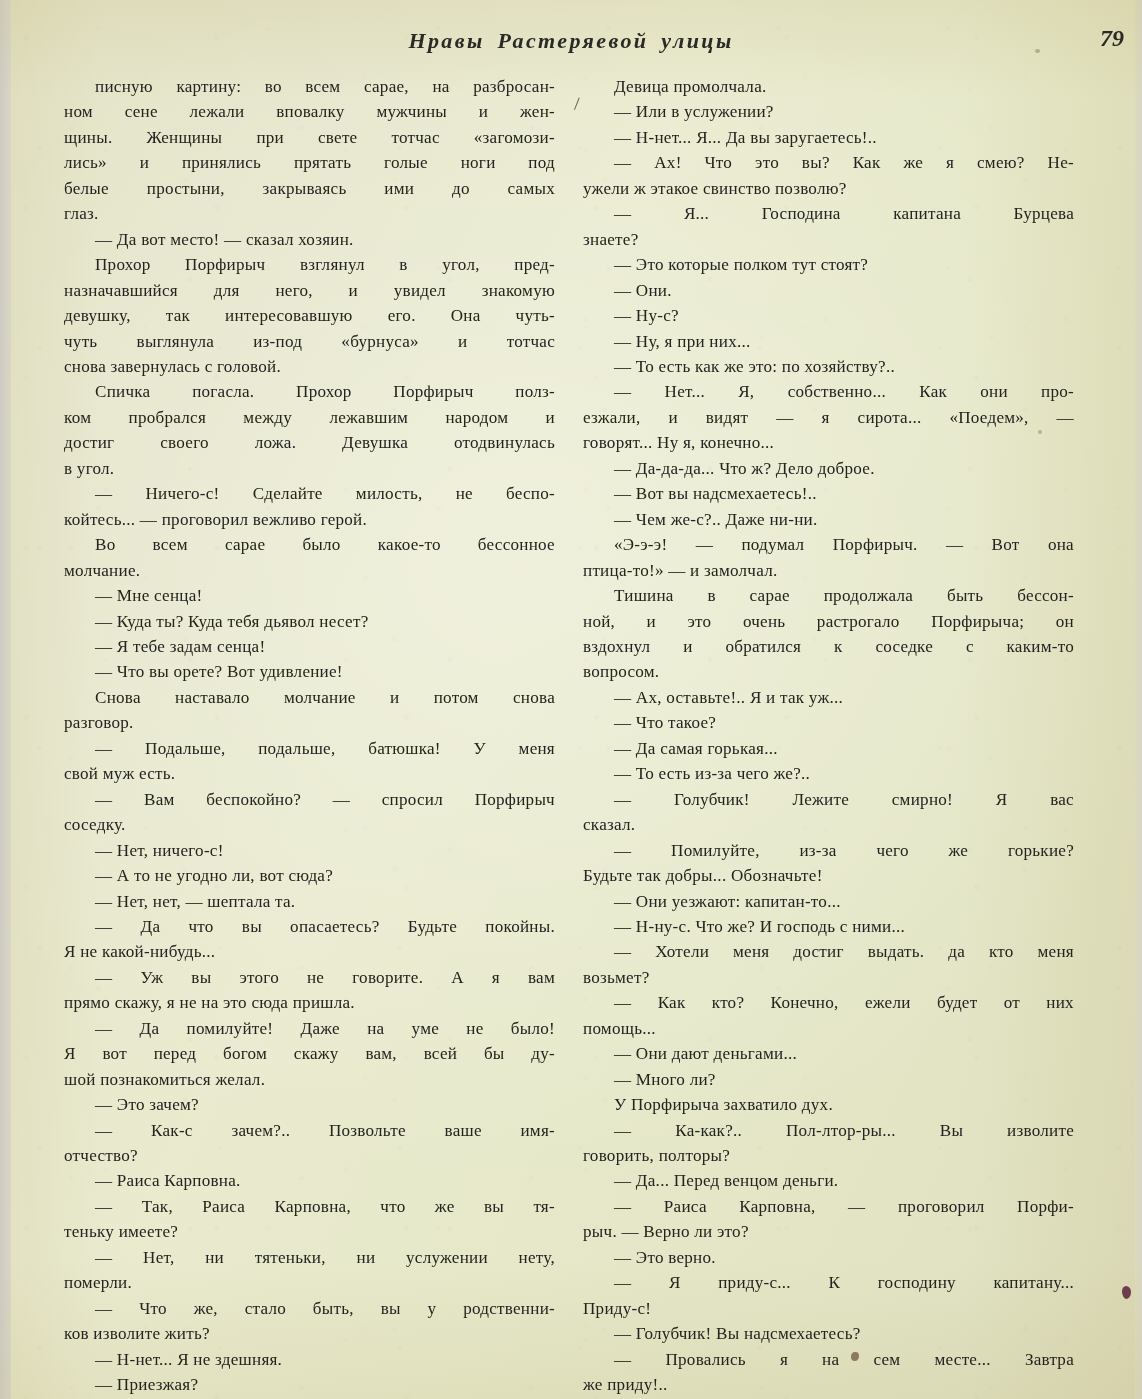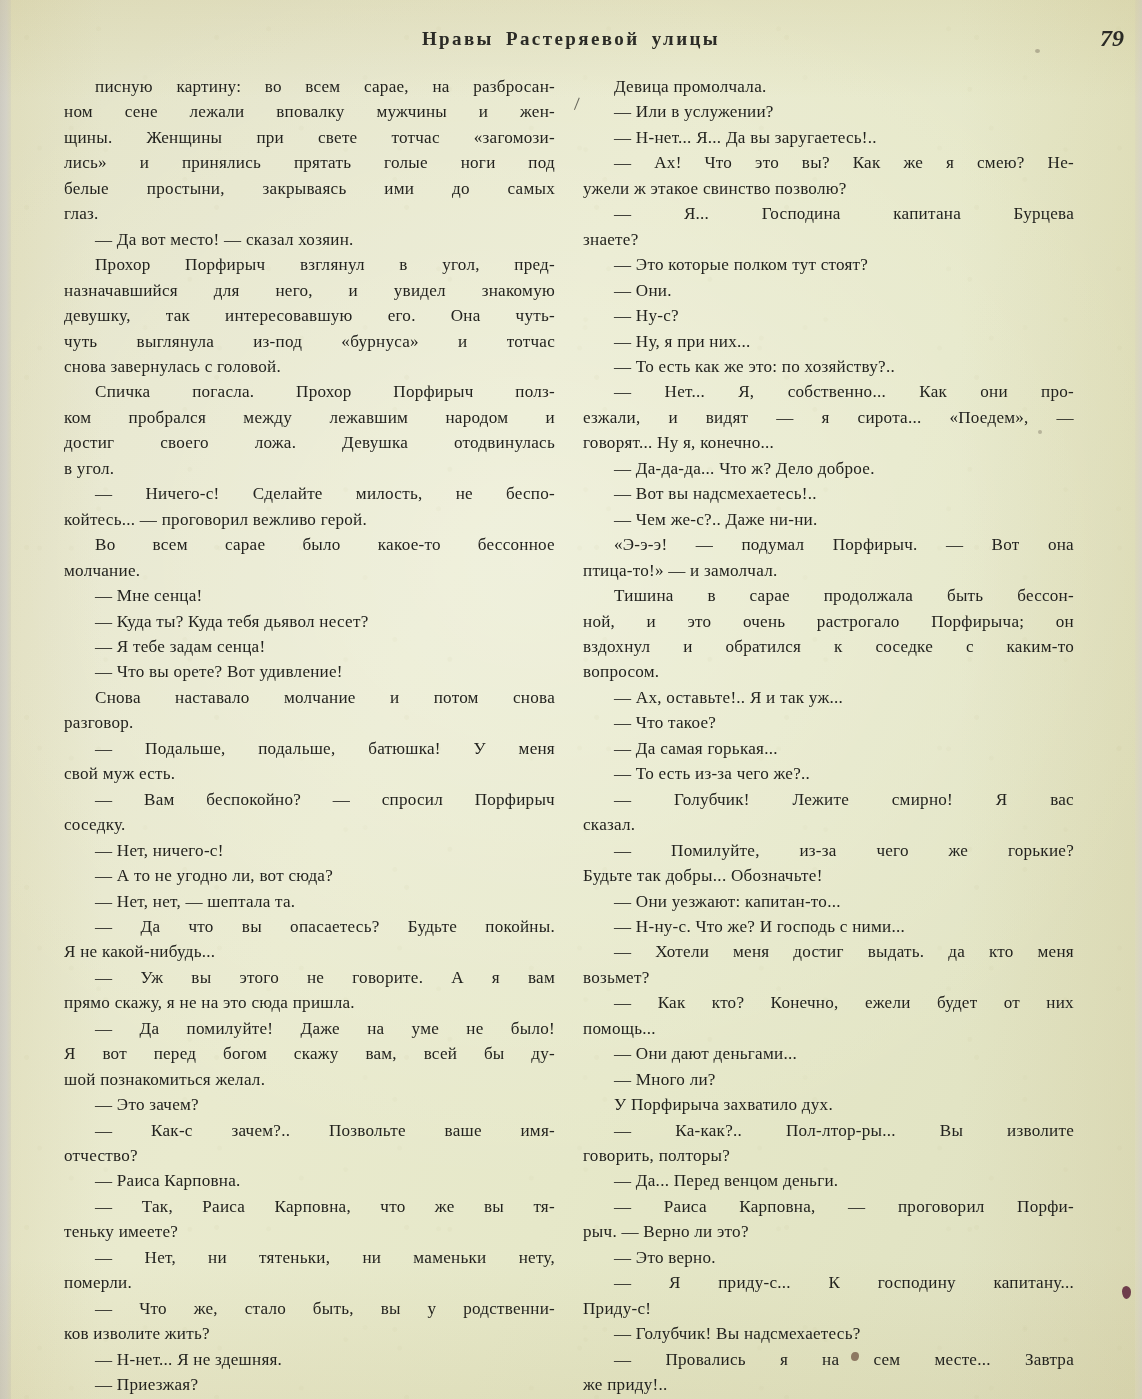--- a/index.html
+++ b/index.html
@@ -73,22 +73,23 @@
     position: absolute;
     left: 0; right: 0;
     top: 28px;
     height: 30px;
   }
   #head-title {
     position: absolute;
     left: 0; right: 0;
     text-align: center;
     font-family: "Liberation Serif", "DejaVu Serif", serif;
+    font-style: italic;
     font-weight: 700;
-    font-size: 19px;
+    font-size: 22px;
     letter-spacing: 2.4px;
     color: #2b2b26;
     word-spacing: 5px;
   }
   #page-number {
     position: absolute;
     right: 18px;
     top: -3px;
     font-family: "Liberation Serif", "DejaVu Serif", serif;
     font-style: italic;
@@ -210,21 +211,21 @@
         <div class="para"><div class="ln indent">— Нет, ничего-с!</div></div>
         <div class="para"><div class="ln indent">— А то не угодно ли, вот сюда?</div></div>
         <div class="para"><div class="ln indent">— Нет, нет, — шептала та.</div></div>
         <div class="para"><div class="ln just indent"><span>—</span><span>Да</span><span>что</span><span>вы</span><span>опасаетесь?</span><span>Будьте</span><span>покойны.</span></div><div class="ln">Я не какой-нибудь...</div></div>
         <div class="para"><div class="ln just indent"><span>—</span><span>Уж</span><span>вы</span><span>этого</span><span>не</span><span>говорите.</span><span>А</span><span>я</span><span>вам</span></div><div class="ln">прямо скажу, я не на это сюда пришла.</div></div>
         <div class="para"><div class="ln just indent"><span>—</span><span>Да</span><span>помилуйте!</span><span>Даже</span><span>на</span><span>уме</span><span>не</span><span>было!</span></div><div class="ln just"><span>Я</span><span>вот</span><span>перед</span><span>богом</span><span>скажу</span><span>вам,</span><span>всей</span><span>бы</span><span>ду-</span></div><div class="ln">шой познакомиться желал.</div></div>
         <div class="para"><div class="ln indent">— Это зачем?</div></div>
         <div class="para"><div class="ln just indent"><span>—</span><span>Как-с</span><span>зачем?..</span><span>Позвольте</span><span>ваше</span><span>имя-</span></div><div class="ln">отчество?</div></div>
         <div class="para"><div class="ln indent">— Раиса Карповна.</div></div>
         <div class="para"><div class="ln just indent"><span>—</span><span>Так,</span><span>Раиса</span><span>Карповна,</span><span>что</span><span>же</span><span>вы</span><span>тя-</span></div><div class="ln">теньку имеете?</div></div>
-        <div class="para"><div class="ln just indent"><span>—</span><span>Нет,</span><span>ни</span><span>тятеньки,</span><span>ни</span><span>маменьки</span><span>нету,</span></div><div class="ln">померли.</div></div>
+        <div class="para"><div class="ln just indent"><span>—</span><span>Нет,</span><span>ни</span><span>тятеньки,</span><span>ни</span><span>услужении</span><span>нету,</span></div><div class="ln">померли.</div></div>
         <div class="para"><div class="ln just indent"><span>—</span><span>Что</span><span>же,</span><span>стало</span><span>быть,</span><span>вы</span><span>у</span><span>родственни-</span></div><div class="ln">ков изволите жить?</div></div>
         <div class="para"><div class="ln indent">— Н-нет... Я не здешняя.</div></div>
         <div class="para"><div class="ln indent">— Приезжая?</div></div>
         <div class="para"><div class="ln indent">— Епифанская... из Епифани...</div></div>
       </div>
     <div class="text-column" id="col-right">
         <div class="para"><div class="ln indent">Девица промолчала.</div></div>
         <div class="para"><div class="ln indent">— Или в услужении?</div></div>
         <div class="para"><div class="ln indent">— Н-нет... Я... Да вы заругаетесь!..</div></div>
         <div class="para"><div class="ln just indent"><span>—</span><span>Ах!</span><span>Что</span><span>это</span><span>вы?</span><span>Как</span><span>же</span><span>я</span><span>смею?</span><span>Не-</span></div><div class="ln">ужели ж этакое свинство позволю?</div></div>

